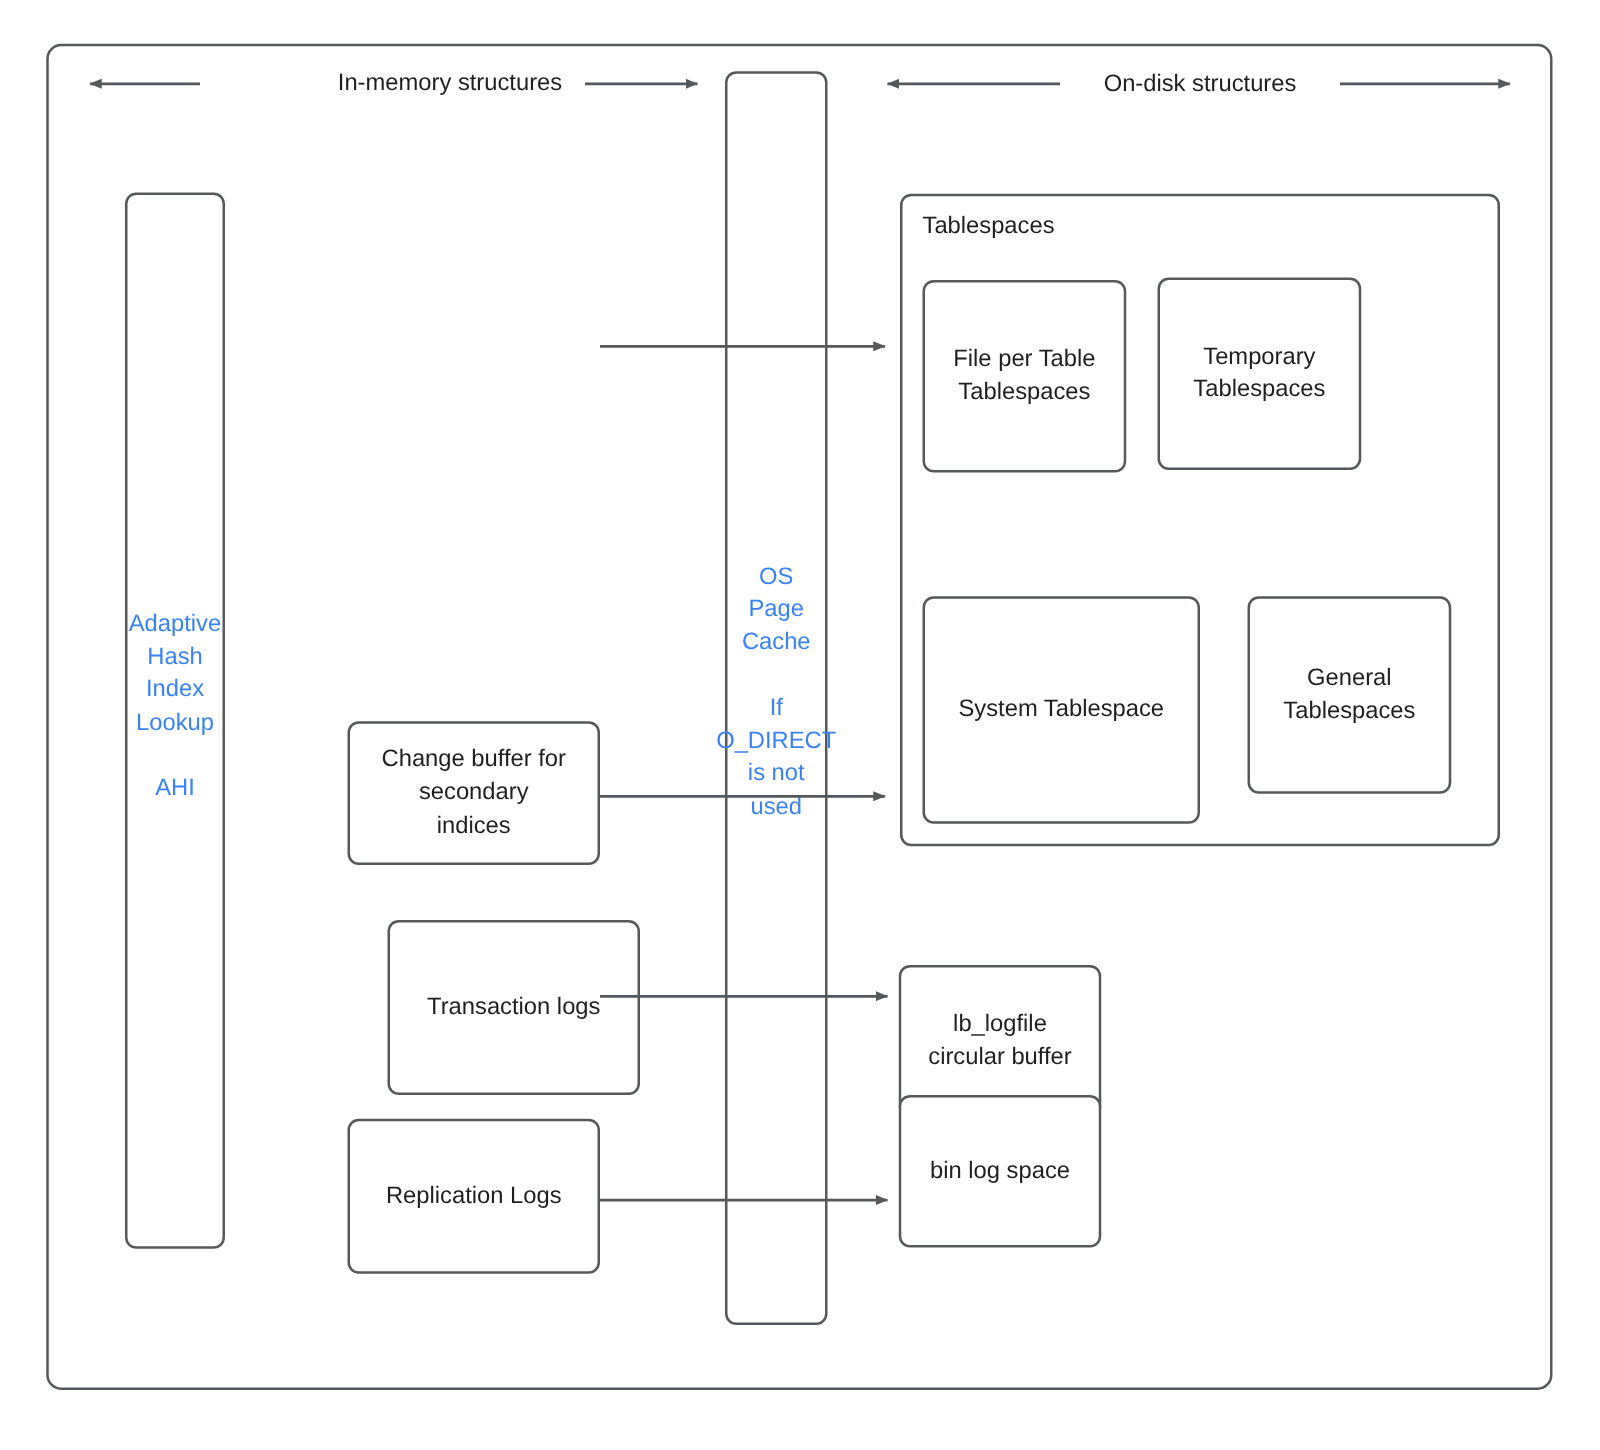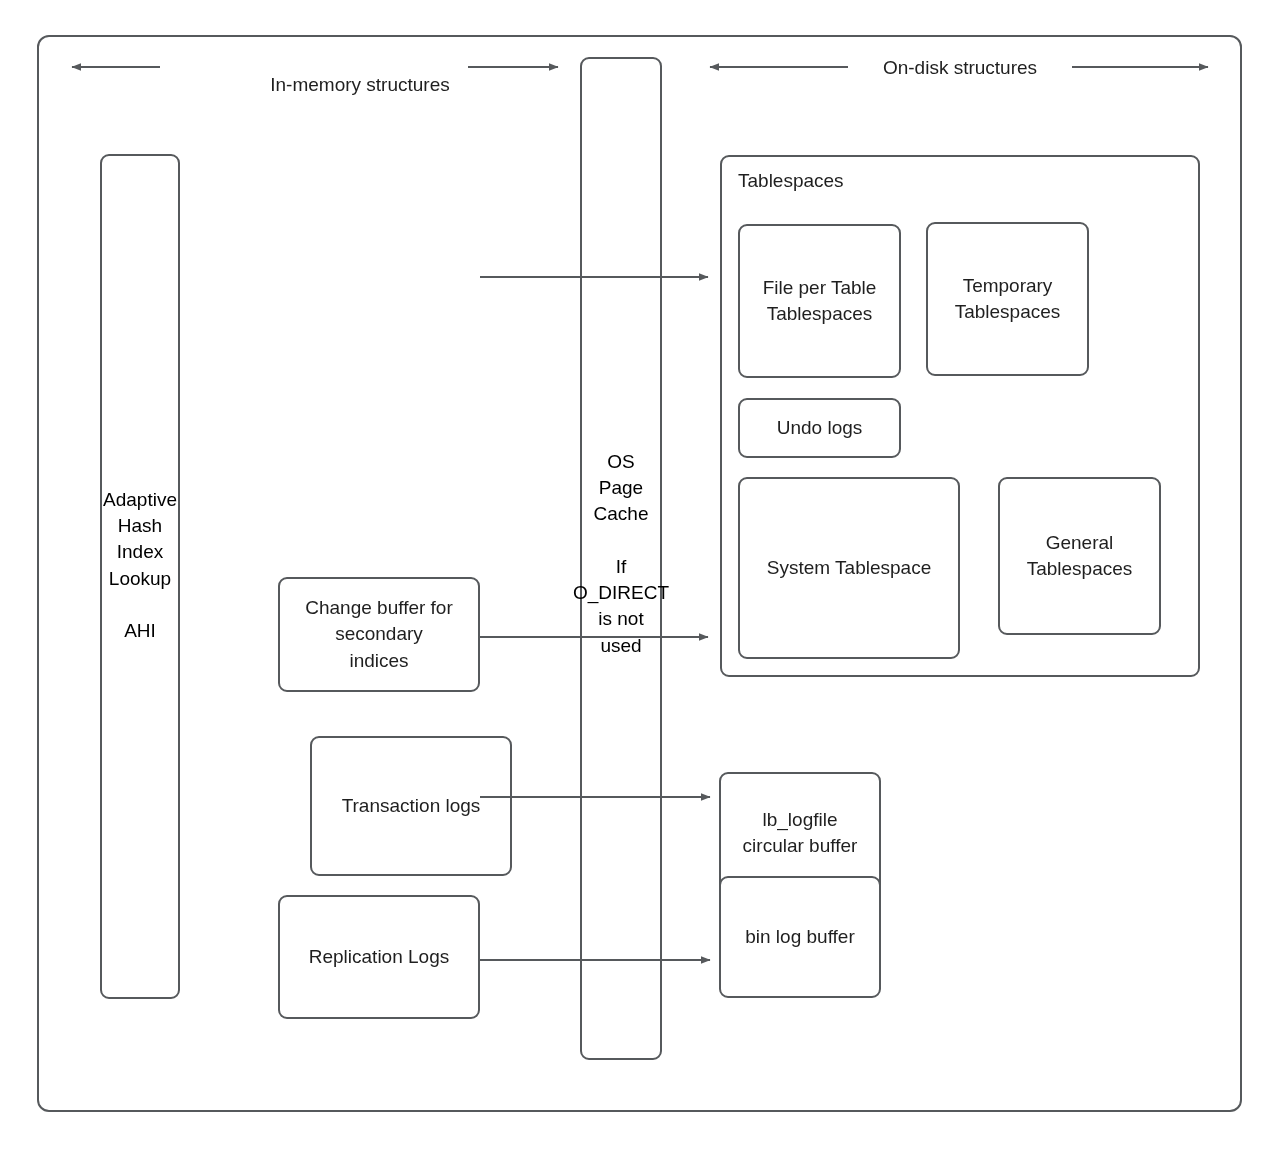--- a/index.html
+++ b/index.html
@@ -56,33 +56,33 @@
     top: 0;
     width: 1280px;
     height: 1160px;
     pointer-events: none;
   }
   .overflow-text {
     position: absolute;
     text-align: center;
     font-size: 19px;
     line-height: 1.38;
-    color: #000000;
+    color: #3b82f6;
     white-space: pre-line;
     pointer-events: none;
   }
 </style>
 </head>
 <body>
 
 <div id="canvas">
 
   <div class="box outer-frame" style="left:37px; top:35px; width:1205px; height:1077px;"></div>
 
-  <div class="axis-label" style="left:250px; top:74px; width:220px;">In-memory structures</div>
+  <div class="axis-label" style="left:250px; top:56px; width:220px;">In-memory structures</div>
 
   <div class="axis-label" style="left:860px; top:57px; width:200px;">On-disk structures</div>
 
   <div class="box" style="left:100px; top:154px; width:80px; height:845px;"></div>
   <div class="overflow-text" style="left:70px; top:487px; width:140px;">Adaptive
 Hash
 Index
 Lookup
 
 AHI</div>
@@ -107,31 +107,30 @@
 used</div>
 
   <div class="box label-top" style="left:720px; top:155px; width:480px; height:522px;">Tablespaces</div>
 
   <div class="box" style="left:738px; top:224px; width:163px; height:154px;">File per Table
 Tablespaces</div>
 
   <div class="box" style="left:926px; top:222px; width:163px; height:154px;">Temporary
 Tablespaces</div>
 
-  <div class="box" style="left:738px; top:398px; width:163px; height:60px;">Undo logs</div>
 
   <div class="box" style="left:738px; top:477px; width:222px; height:182px;">System Tablespace</div>
 
   <div class="box" style="left:998px; top:477px; width:163px; height:158px;">General
 Tablespaces</div>
 
   <div class="box" style="left:719px; top:736px; width:162px; height:122px;margin-top:36px;">lb_logfile
 circular buffer</div>
 
-  <div class="box" style="left:719px; top:876px; width:162px; height:122px;">bin log buffer</div>
+  <div class="box" style="left:719px; top:876px; width:162px; height:122px;">bin log space</div>
 
   <svg class="edges" viewBox="0 0 1280 1160">
     <defs>
       <marker id="arrowend" markerWidth="10" markerHeight="8" refX="9.4" refY="4" orient="auto" markerUnits="userSpaceOnUse">
         <path d="M0,0 L10,4 L0,8 z" fill="#56595c"></path>
       </marker>
       <marker id="arrowstart" markerWidth="10" markerHeight="8" refX="0.6" refY="4" orient="auto" markerUnits="userSpaceOnUse">
         <path d="M10,0 L0,4 L10,8 z" fill="#56595c"></path>
       </marker>
     </defs>

